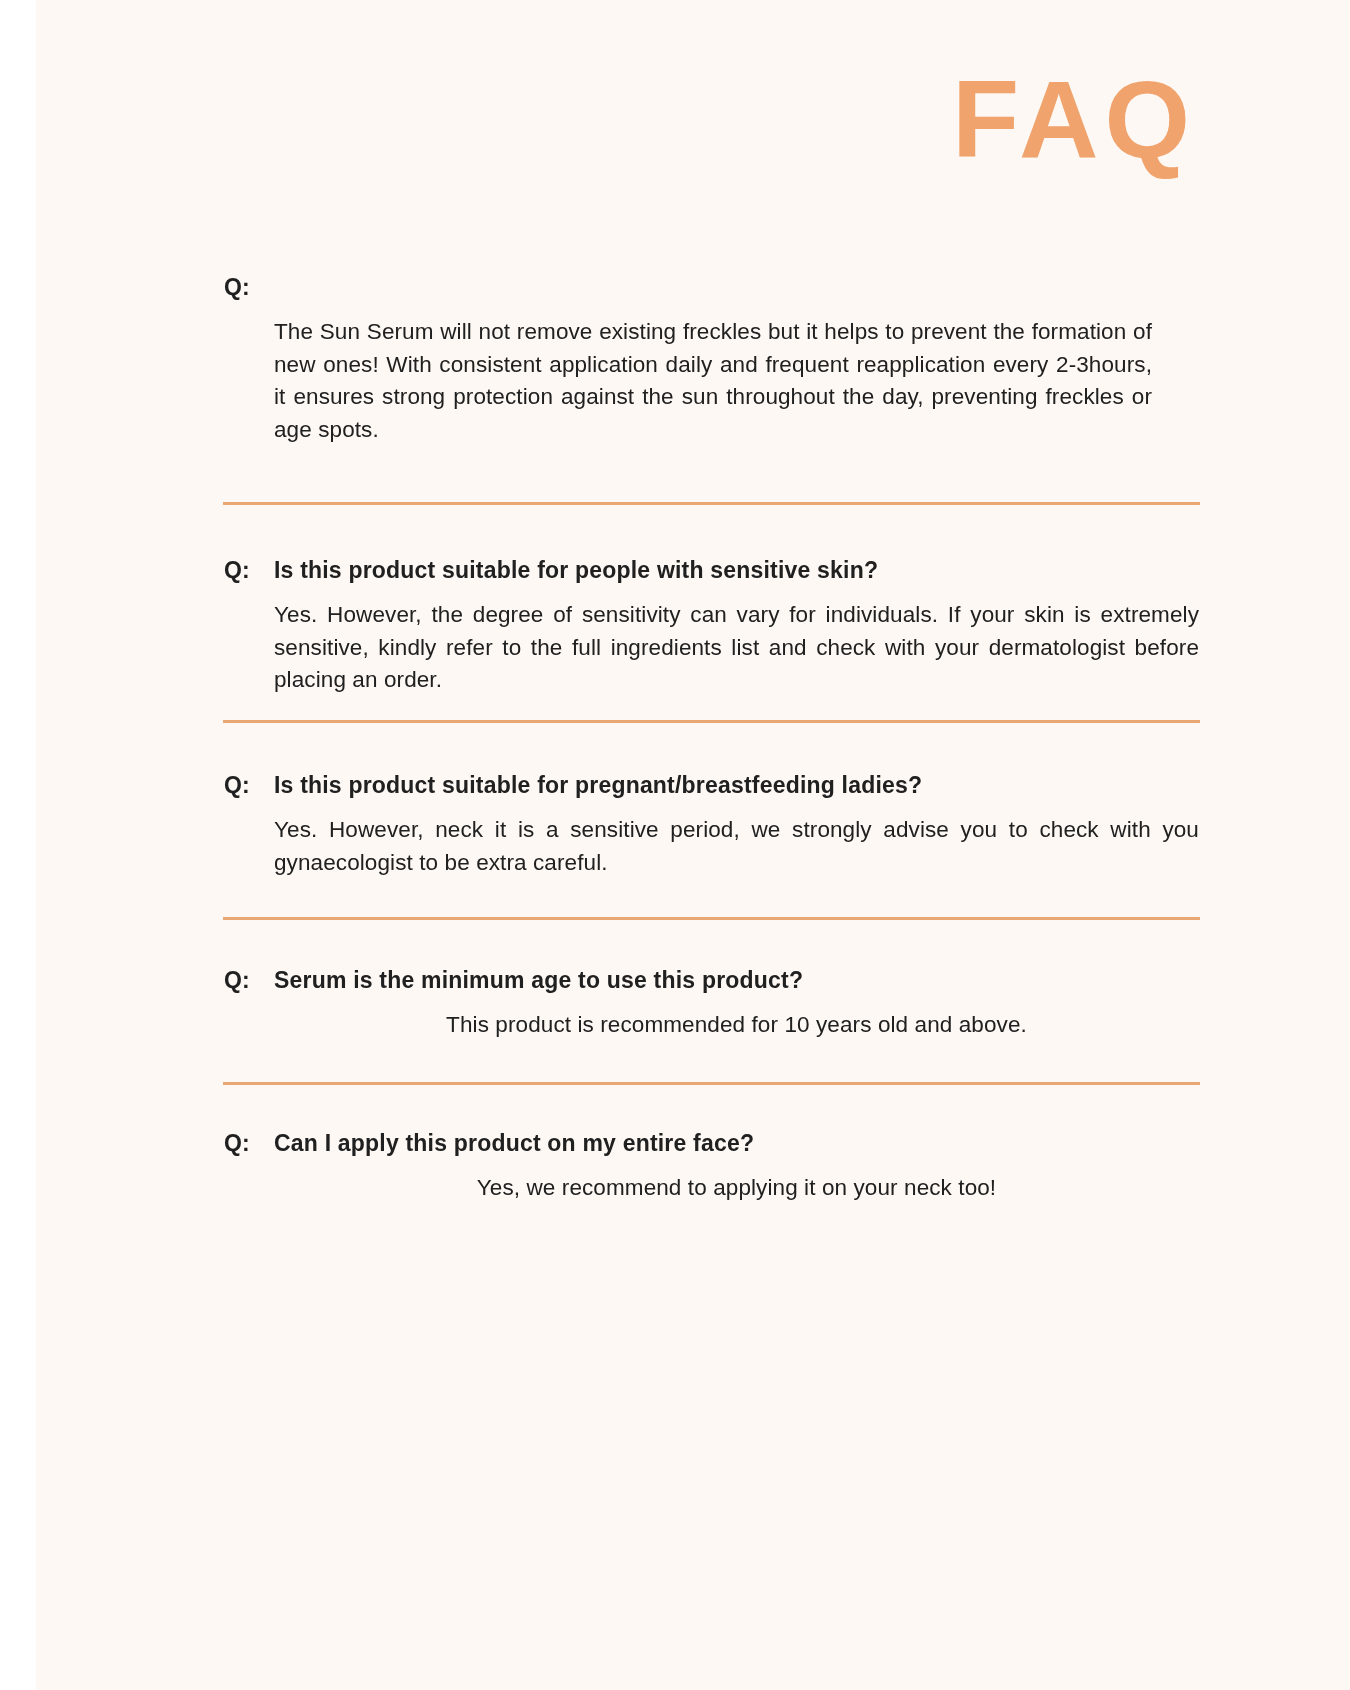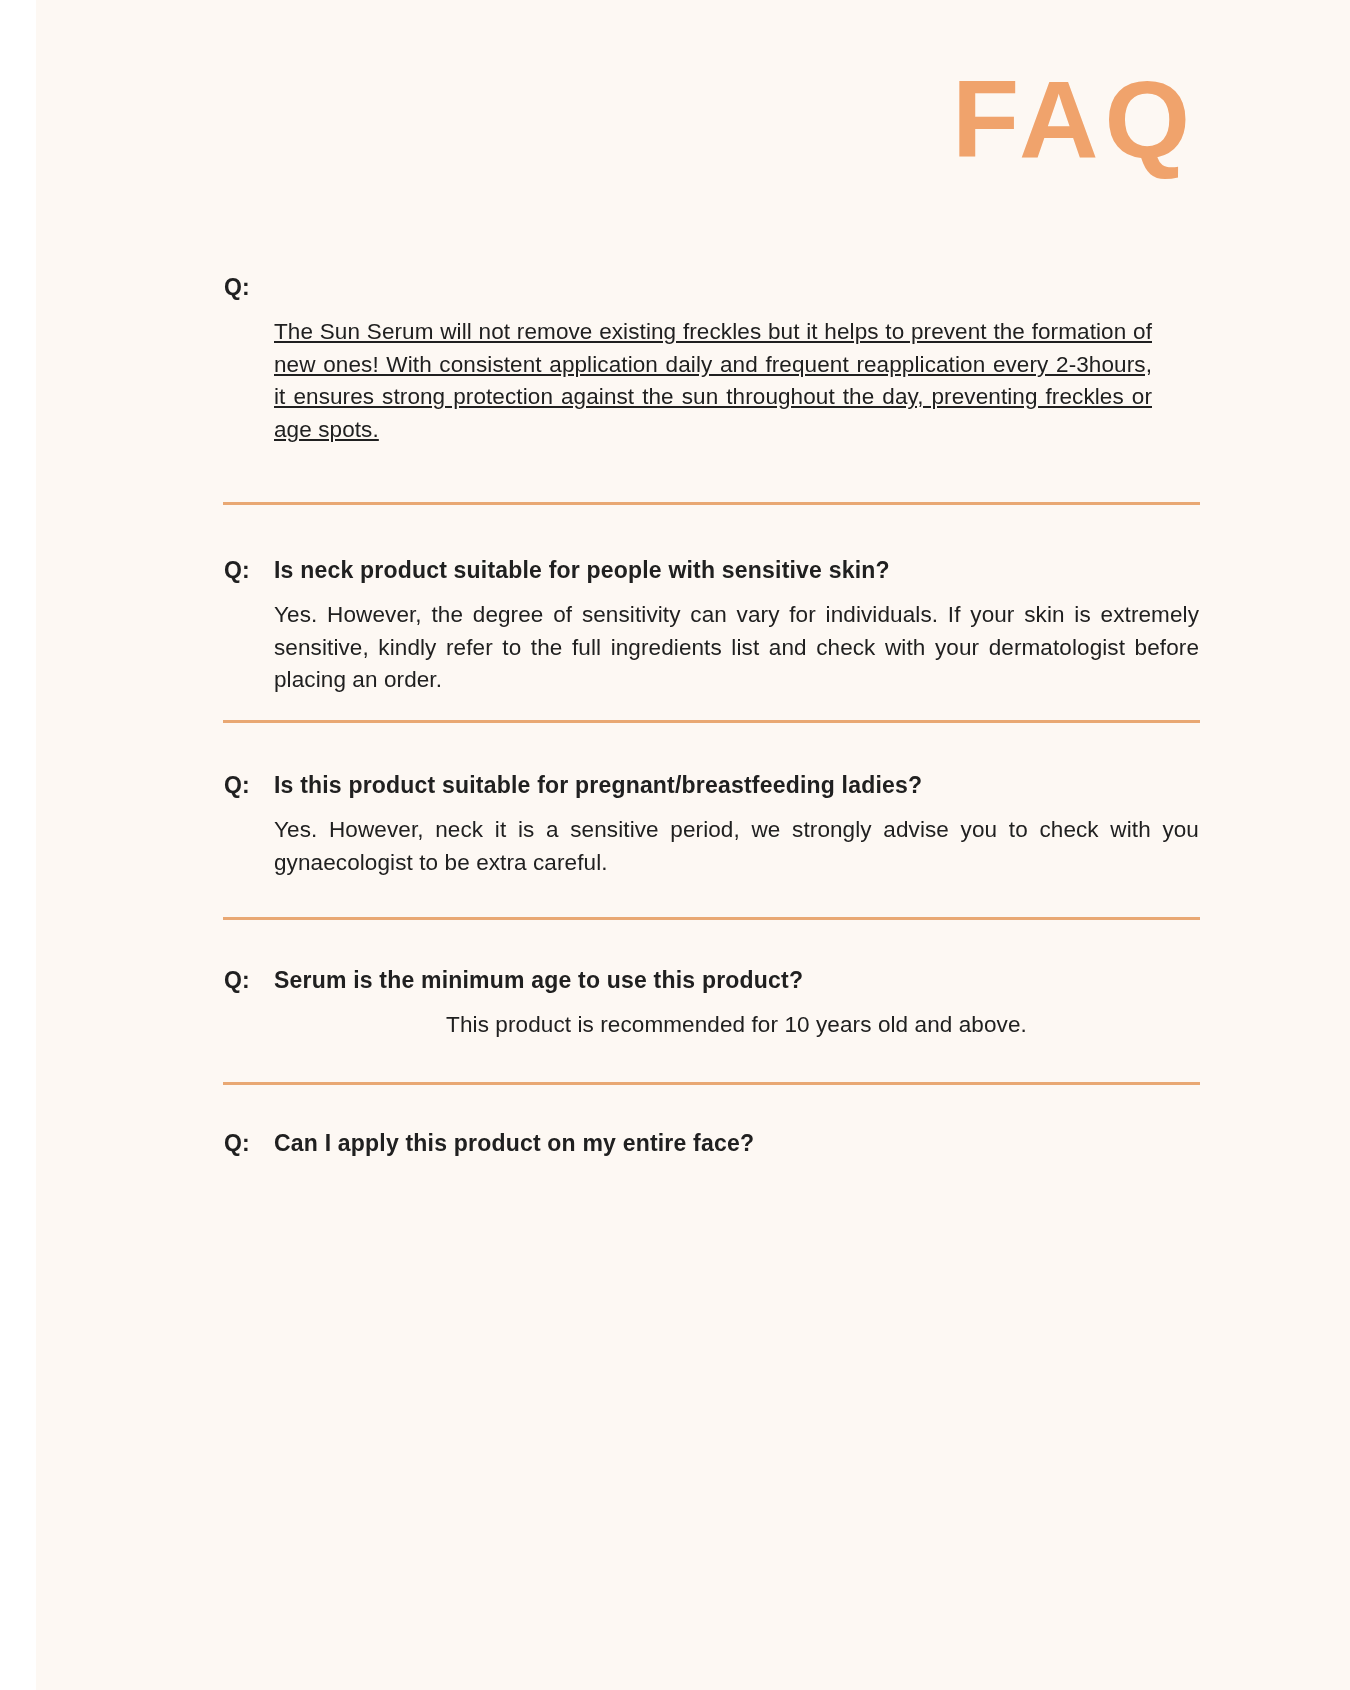--- a/index.html
+++ b/index.html
@@ -53,21 +53,21 @@
   .answer {
     margin: 14px 0 0 50px;
     font-size: 22.5px;
     line-height: 32.5px;
     letter-spacing: 0.1px;
     text-align: justify;
   }
   .answer.short {
     text-align: center;
   }
-  .answer.w1 { width: 878px; text-decoration: underline; }
+  .answer.w1 { width: 878px; }
   .answer.w2 { width: 925px; }
   .divider {
     position: absolute;
     left: 187px;
     width: 977px;
     height: 3px;
     border: none;
     margin: 0;
     background: var(--accent-line, #E9A873);
   }
@@ -84,21 +84,21 @@
       <span class="q-label">Q:</span>
     </div>
     <p class="answer w1">The Sun Serum will not remove existing freckles but it helps to prevent the formation of new ones! With consistent application daily and frequent reapplication every 2-3hours, it ensures strong protection against the sun throughout the day, preventing freckles or age spots.</p>
   </section>
 
   <hr class="divider" style="top:502px">
 
   <section class="faq-item" style="top:555px">
     <div class="q-row">
       <span class="q-label">Q:</span>
-      <h2 class="q-text">Is neck product suitable for people with sensitive skin?</h2>
+      <h2 class="q-text">Is this product suitable for people with sensitive skin?</h2>
     </div>
     <p class="answer w2">Yes. However, the degree of sensitivity can vary for individuals. If your skin is extremely sensitive, kindly refer to the full ingredients list and check with your dermatologist before placing an order.</p>
   </section>
 
   <hr class="divider" style="top:720px">
 
   <section class="faq-item" style="top:770px">
     <div class="q-row">
       <span class="q-label">Q:</span>
       <h2 class="q-text">Is this product suitable for pregnant/breastfeeding ladies?</h2>
@@ -116,15 +116,16 @@
     <p class="answer short">This product is recommended for 10 years old and above.</p>
   </section>
 
   <hr class="divider" style="top:1082px">
 
   <section class="faq-item" style="top:1128px">
     <div class="q-row">
       <span class="q-label">Q:</span>
       <h2 class="q-text">Can I apply this product on my entire face?</h2>
     </div>
+    <p class="answer short">Yes, we recommend to applying it on your neck too!</p>
   </section>
 
 </div>
 
 </body></html>

